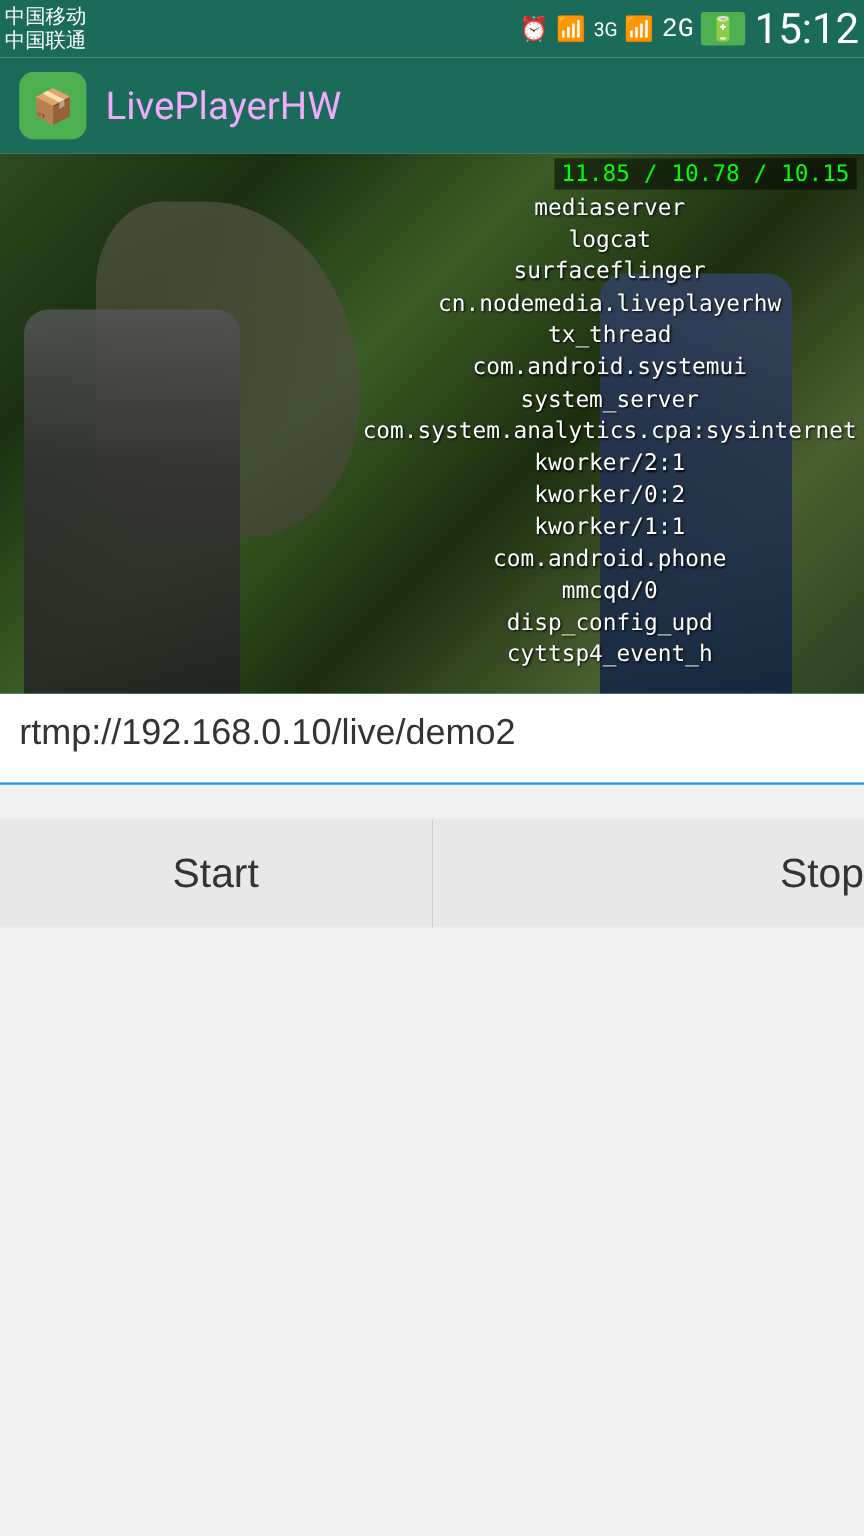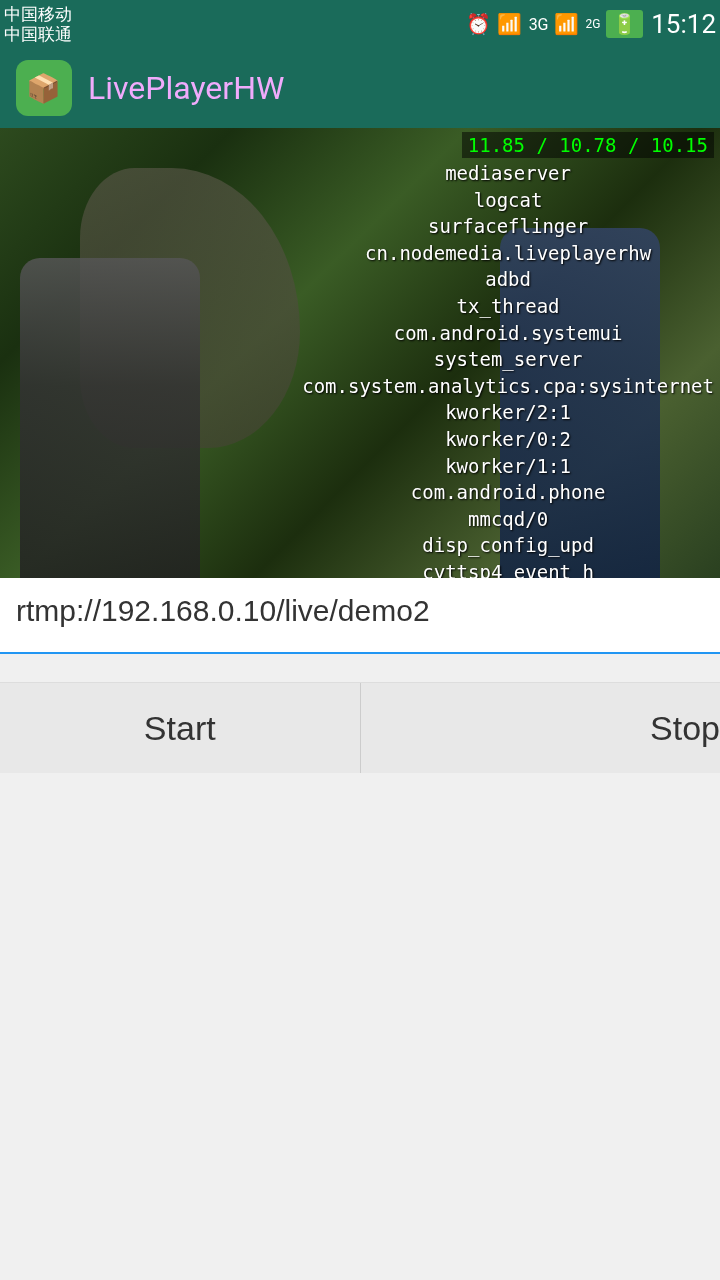--- a/index.html
+++ b/index.html
@@ -196,25 +196,25 @@
     <div class="status-icons">
 
       <span style="font-size:20px;">⏰</span>
 
       <span style="font-size:20px;">📶</span>
 
       <span style="font-size:16px;">3G</span>
 
       <span>📶</span>
 
-      <span style="font-size:12px;">2G</span>
+      <span style="font-size:22px;font-family:Liberation Mono, monospace;">2G</span>
 
       <span style="font-size:20px; background:#4caf50; color:white; padding: 2px 6px; border-radius:3px;">🔋</span>
     </div>
-    <span style="font-size:26px; font-weight:400;">15:12</span>
+    <span style="font-size:35px; font-weight:400;">15:12</span>
   </div>
 </div>
 
 <div id="app-bar">
   <div class="app-icon">
     <span>📦</span>
   </div>
   <span class="app-title">LivePlayerHW</span>
 </div>
 
@@ -225,21 +225,20 @@
   <div class="video-figure-right"></div>
 
   <div id="perf-overlay">
     <div class="perf-stats">11.85 / 10.78 / 10.15</div>
 
     <div id="log-list">
         <div class="log-item">mediaserver</div>
         <div class="log-item">logcat</div>
         <div class="log-item">surfaceflinger</div>
         <div class="log-item">cn.nodemedia.liveplayerhw</div>
-        <div class="log-item">adbd</div>
         <div class="log-item">tx_thread</div>
         <div class="log-item">com.android.systemui</div>
         <div class="log-item">system_server</div>
         <div class="log-item">com.system.analytics.cpa:sysinternet</div>
         <div class="log-item">kworker/2:1</div>
         <div class="log-item">kworker/0:2</div>
         <div class="log-item">kworker/1:1</div>
         <div class="log-item">com.android.phone</div>
         <div class="log-item">mmcqd/0</div>
         <div class="log-item">disp_config_upd</div>

